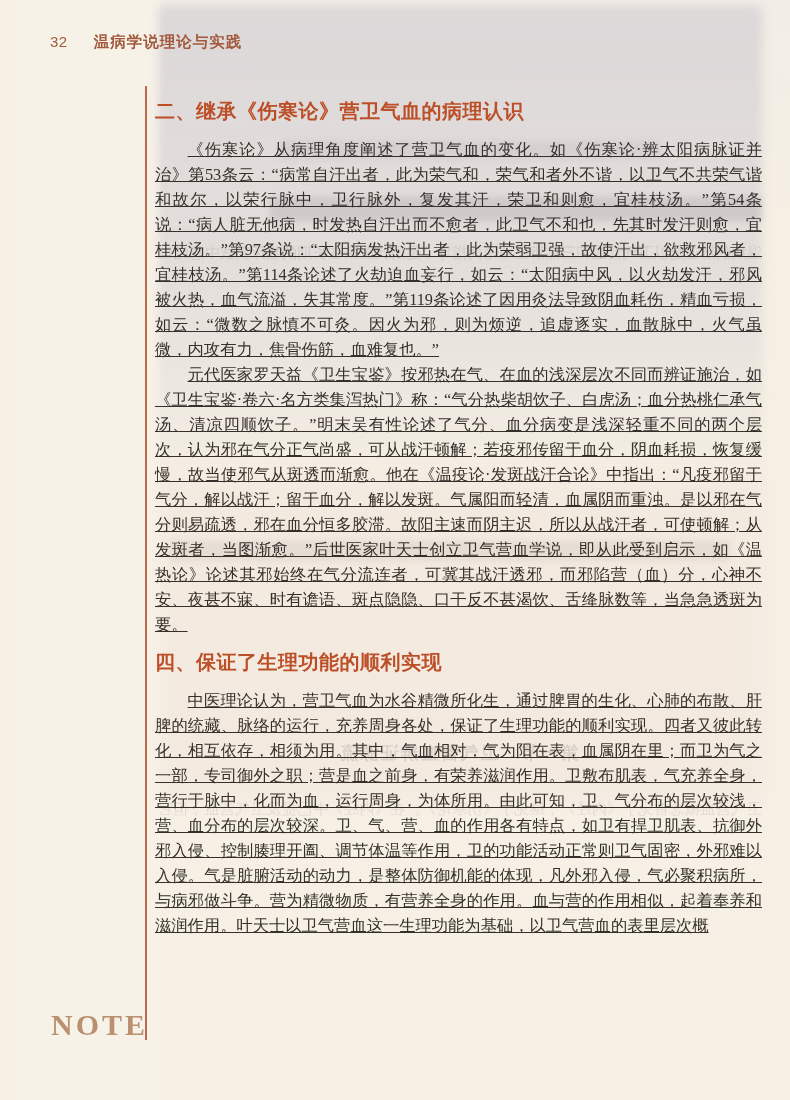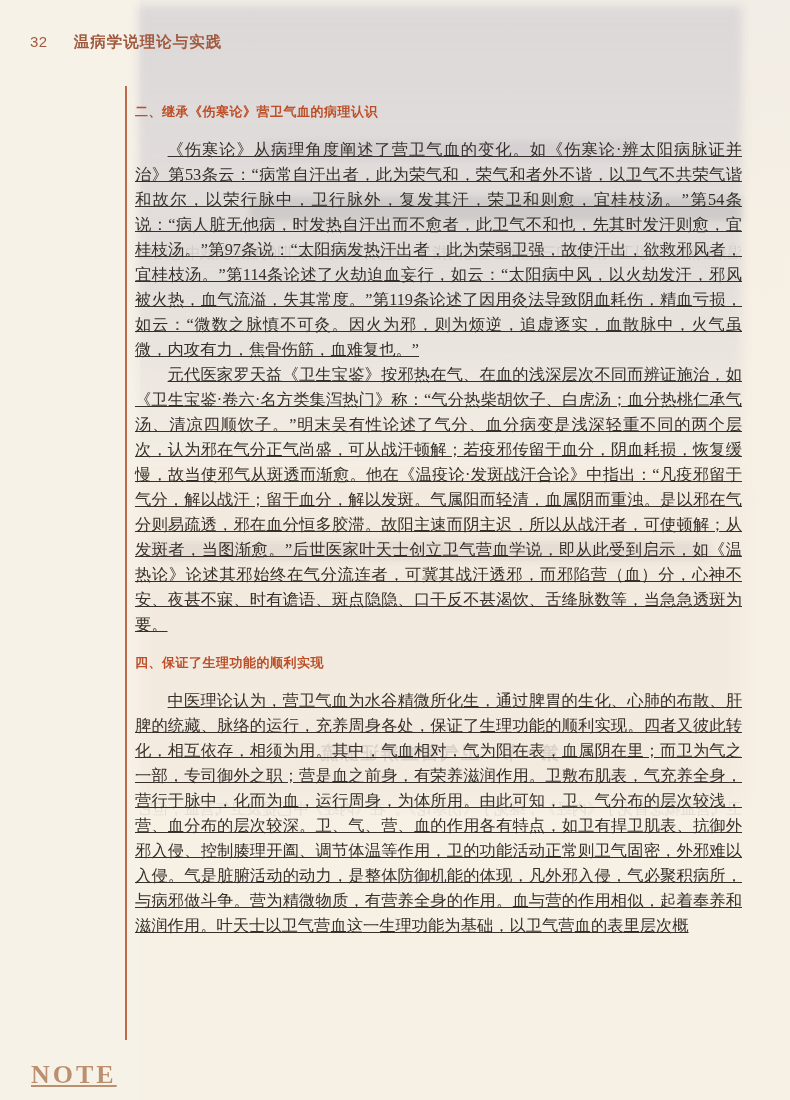--- a/index.html
+++ b/index.html
@@ -6,20 +6,21 @@
   body{
     width:790px;height:1100px;
     font-family:"Liberation Serif","DejaVu Serif",serif;
     background:#f6f0e5;
     position:relative;
     overflow:hidden;
   }
   .page{
     position:absolute;inset:0;
     background:linear-gradient(180deg,#f2ede6 0%,#f5efe4 20%,#f6f0e5 100%);
+    margin-left:20px;
   }
   
   .shade-grey{
     position:absolute;left:138px;top:6px;width:604px;height:478px;
     background:linear-gradient(180deg,rgba(198,195,204,.50) 0%,rgba(198,195,204,.38) 55%,rgba(198,195,204,0) 100%);
     filter:blur(5px);
     z-index:0;
   }
   .shade-left{
     position:absolute;left:0;top:0;width:140px;height:1100px;
@@ -43,31 +44,30 @@
   .content{
     position:absolute;left:135px;top:86px;width:607px;z-index:2;
     font-size:16.3px;line-height:25px;color:#35302a;
     text-align:justify;
   }
   .content p{margin:0;}
   .content p.ind{text-indent:2em;text-decoration:underline;}
   .content h3{
     margin:13px 0;
     font-family:"Liberation Sans","DejaVu Sans",sans-serif;
-    font-size:13px;line-height:25px;font-weight:bold;
+    font-size:20px;line-height:25px;font-weight:bold;
     color:#bc4f28;letter-spacing:.5px;
     text-align:left;
   }
   .note-watermark{
-    position:absolute;left:31px;top:1060px;z-index:3;
+    position:absolute;left:31px;top:1008px;z-index:3;
     font-family:"Liberation Serif","DejaVu Serif",serif;
-    font-size:26px;font-weight:bold;letter-spacing:3px;
+    font-size:30px;font-weight:bold;letter-spacing:3px;
     color:#b1805c;opacity:.85;
     text-shadow:0 0 1px rgba(255,250,240,.8);
-    text-decoration:underline;
   }
   
   .ghost{
     position:absolute;left:135px;width:607px;z-index:1;
     transform:scaleX(-1);
     color:#6d6a74;filter:blur(.6px);
     pointer-events:none;
   }
   .ghost-1{top:243px;font-size:15.5px;opacity:.15;text-align:justify;}
   .ghost-2{top:741px;font-size:18px;font-weight:bold;opacity:.18;text-align:center;

